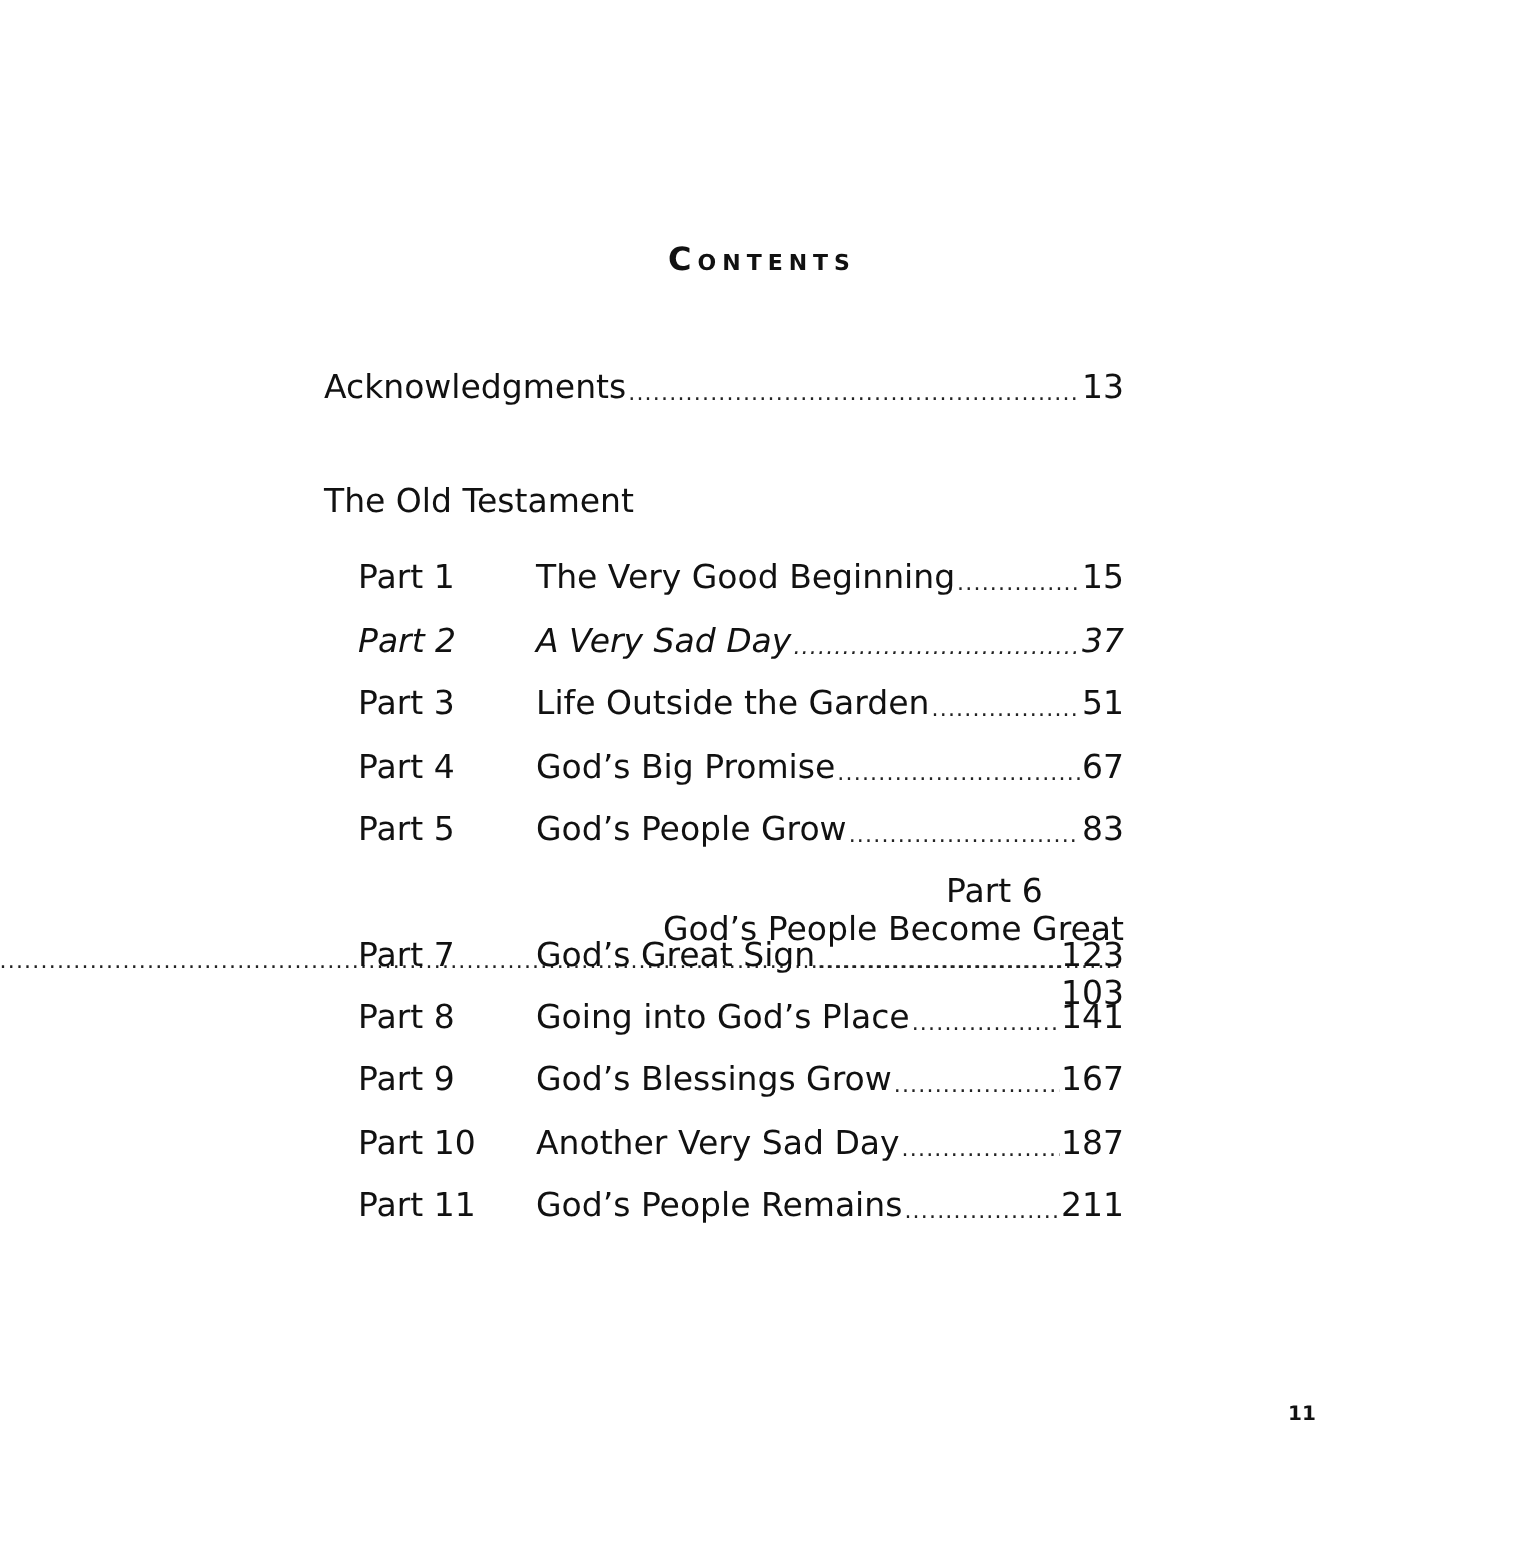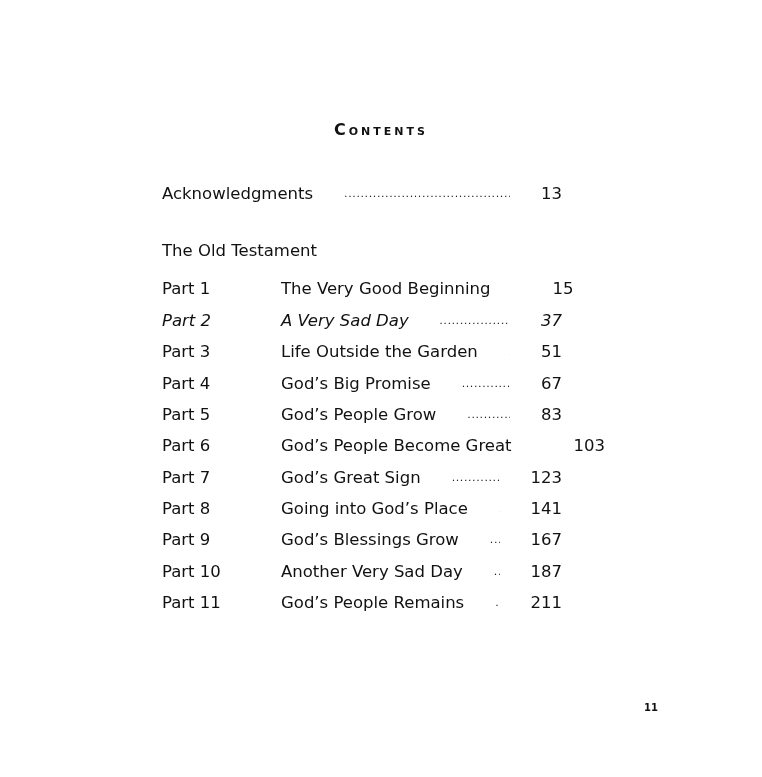--- a/index.html
+++ b/index.html
@@ -1,23 +1,23 @@
 <!DOCTYPE html>
 <html><head>
 <meta charset="utf-8">
 <style>
   html, body { margin:0; padding:0; }
   body { width:762px; height:777px; background:#ffffff; position:relative; overflow:hidden;
          font-family:"DejaVu Sans", sans-serif; color:#111; }
   .title { position:absolute; top:120px; left:0; width:762px; text-align:center;
            font-family:"DejaVu Sans", sans-serif; font-weight:bold; font-size:16px;
            font-variant:small-caps; letter-spacing:3px; }
-  .toc-line { position:absolute; left:162px; width:400px; display:flex; align-items:center;
-              font-size:16.5px;gap:30px; }
-  .toc-line .label { width:89px; flex:none; }
+  .toc-line { position:absolute; left:162px; width:400px; display:flex; align-items:flex-end;
+              font-size:16.5px; }
+  .toc-line .label { width:89px; flex:none;margin-left:17px; }
   .toc-line .name { white-space:nowrap; }
   .toc-line .dots { flex:1; overflow:hidden; white-space:nowrap; margin:0 1px; font-size:11px; letter-spacing:0.6px; color:#222; }
   .toc-line .dots::after { content:"................................................................................................................................................................"; }
   .toc-line .page { flex:none; }
   .section { position:absolute; left:162px; top:241px; font-weight:normal; font-size:16.5px; }
   .folio { position:absolute; left:644px; top:702px; font-size:10px; font-weight:bold; }
 </style>
 </head>
 <body>
 
@@ -54,21 +54,21 @@
   <span class="name">God’s Big Promise</span>
   <span class="dots"></span>
   <span class="page">67</span>
 </div>
 <div class="toc-line" style="top:405px;">
   <span class="label">Part 5</span>
   <span class="name">God’s People Grow</span>
   <span class="dots"></span>
   <span class="page">83</span>
 </div>
-<div class="toc-line" style="top:436px;">
+<div class="toc-line" style="top:436px;flex-direction:column;">
   <span class="label">Part 6</span>
   <span class="name">God’s People Become Great</span>
   <span class="dots"></span>
   <span class="page">103</span>
 </div>
 <div class="toc-line" style="top:468px;">
   <span class="label">Part 7</span>
   <span class="name">God’s Great Sign</span>
   <span class="dots"></span>
   <span class="page">123</span>

